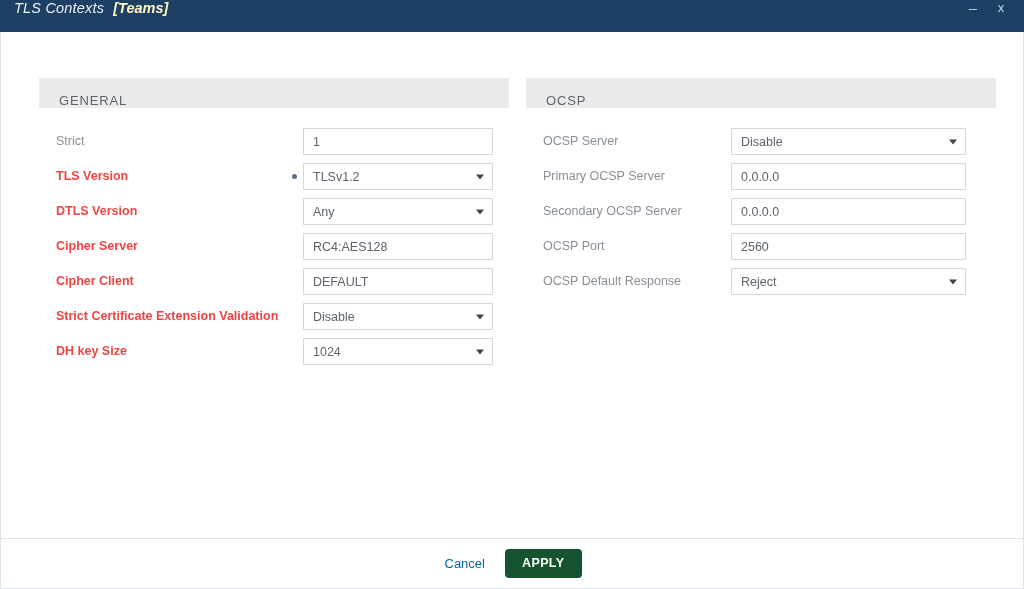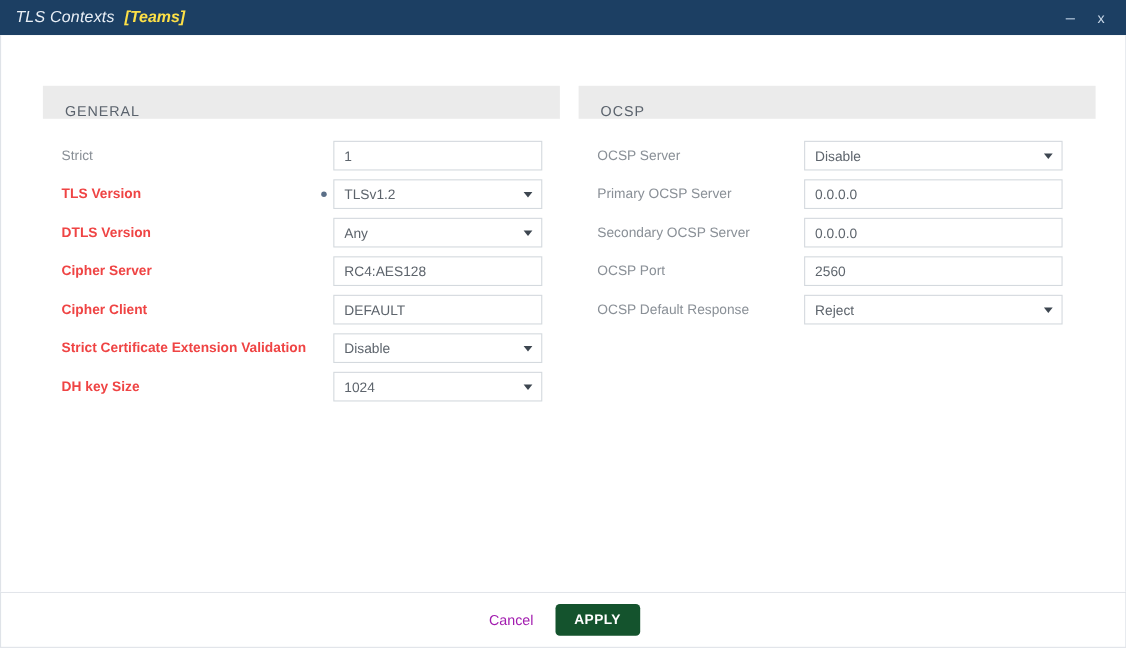--- a/index.html
+++ b/index.html
@@ -25,37 +25,37 @@
     display: flex;
     flex-direction: column;
   }
 
   
   .titlebar {
     height: 32px;
     min-height: 32px;
     background: #1c3f63;
     display: flex;
-    align-items: center;
+    align-items: flex-start;
     padding: 0 12px 0 14px;
     position: relative;
     user-select: none;
   }
   .title-text {
     font-size: 14.5px;
     font-style: italic;
     color: #e9eff6;
     letter-spacing: 0.2px;
     white-space: nowrap;
   }
   .title-sub {
     font-size: 14.5px;
     font-style: italic;
     font-weight: bold;
-    color: #fde047;
+    color: #fef9c3;
     margin-left: 9px;
     white-space: nowrap;
   }
   .title-controls {
     margin-left: auto;
     display: flex;
     align-items: center;
     gap: 14px;
     padding-right: 4px;
   }
@@ -196,21 +196,21 @@
     border-right: 1px solid #dfe3e8;
     border-bottom: 1px solid #dfe3e8;
     background: #ffffff;
     display: flex;
     align-items: center;
     justify-content: center;
     gap: 18px;
   }
   .btn-cancel {
     font-size: 13px;
-    color: #a21caf;
+    color: #0369a1;
     background: none;
     border: none;
     cursor: pointer;
     padding: 4px 2px;
     font-family: inherit;
   }
   .btn-apply {
     font-size: 12.5px;
     font-weight: bold;
     color: #ffffff;

